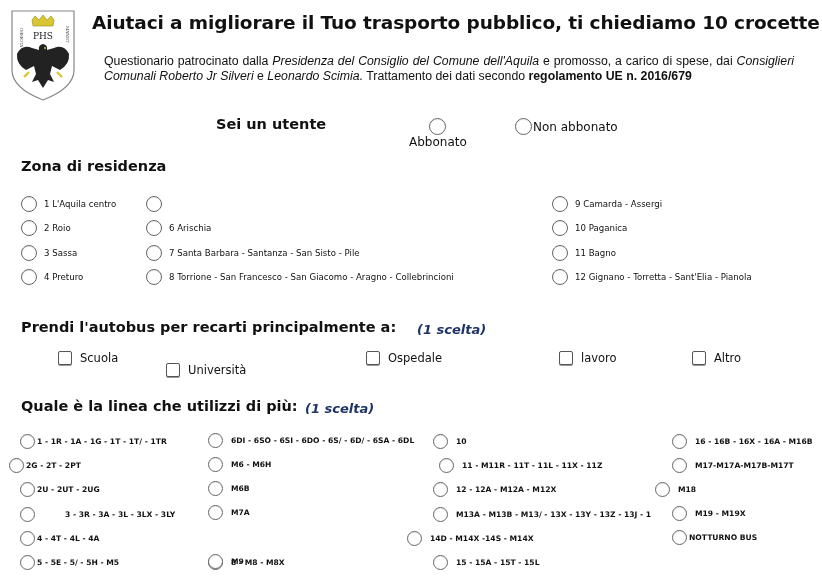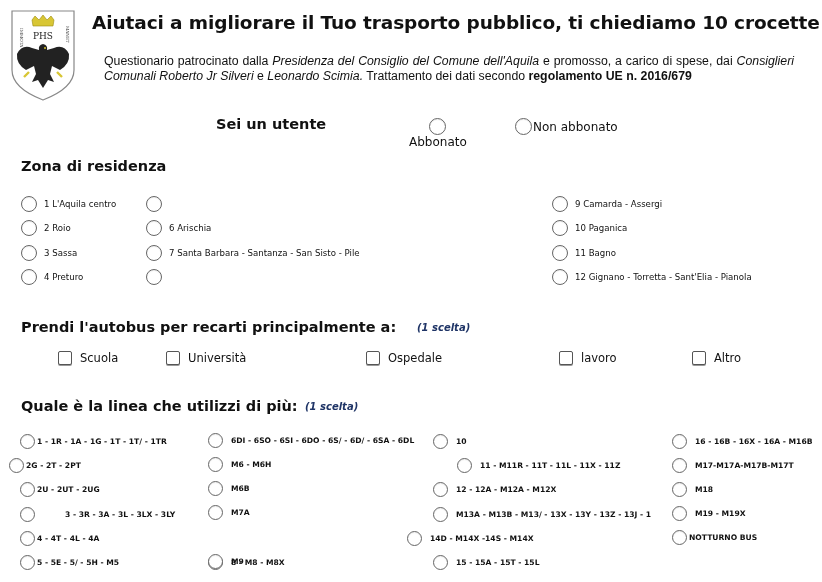--- a/index.html
+++ b/index.html
@@ -13,21 +13,21 @@
   .subtitle b { font-weight: bold; }
 
   .user-q { position: absolute; top: 116px; left: 216px; font-size: 14.5px; font-weight: bold; }
   .user-opt { position: absolute; top: 118px; display: flex; align-items: center; font-size: 12px; }
   .user-opt .radio { width: 17px; height: 17px; margin-right: 1px; }
 
   .radio { display: inline-block; width: 16px; height: 16px; border: 1.3px solid #666; border-radius: 50%; background: #fff; box-shadow: inset 0 1px 1px rgba(0,0,0,0.08); flex: 0 0 auto; }
   .check { display: inline-block; width: 14px; height: 14px; border: 1.3px solid #555; border-radius: 2px; background: #fff; box-shadow: 0 1px 0 #999; flex: 0 0 auto; }
 
   .section-title { position: absolute; left: 21px; font-size: 14.5px; font-weight: bold; white-space: nowrap; }
-  .hint { position: absolute; font-size: 10px; font-weight: bold; font-style: italic; color: #1f3466; }
+  .hint { position: absolute; font-size: 13px; font-weight: bold; font-style: italic; color: #1f3466; }
 
   .zone-item { position: absolute; display: flex; align-items: center; font-size: 8.6px; white-space: nowrap; }
   .zone-item .radio { width: 16px; height: 16px; margin-right: 7px; }
 
   .purpose-item { position: absolute; top: 351px; display: flex; align-items: center; font-size: 11.5px; white-space: nowrap; }
   .purpose-item .check { margin-right: 8px; }
 
   .line-item { position: absolute; display: flex; align-items: center; font-size: 7.6px; font-weight: bold; white-space: nowrap; color: #111; }
   .line-item .radio { width: 15px; height: 15px; margin-right: 2px; }
   .line-item.gap .radio { margin-right: 8px; }
@@ -86,20 +86,21 @@
 <label class="zone-item" style="left:146px; top:220px;">
     <span class="radio"></span>
     <span>6 Arischia</span>
   </label>
 <label class="zone-item" style="left:146px; top:245px;">
     <span class="radio"></span>
     <span>7 Santa Barbara - Santanza - San Sisto - Pile</span>
   </label>
 <label class="zone-item" style="left:146px; top:269px;">
     <span class="radio"></span>
+    <span>8 Torrione - San Francesco - San Giacomo - Aragno - Collebrincioni</span>
   </label>
 
 <label class="zone-item" style="left:552px; top:196px;">
     <span class="radio"></span>
     <span>9 Camarda - Assergi</span>
   </label>
 <label class="zone-item" style="left:552px; top:220px;">
     <span class="radio"></span>
     <span>10 Paganica</span>
   </label>
@@ -112,21 +113,21 @@
     <span>12 Gignano - Torretta - Sant'Elia - Pianola</span>
   </label>
 
 <div class="section-title" style="top:319px;">Prendi l'autobus per recarti principalmente a:</div>
 <div class="hint" style="left:417px; top:322px;">(1 scelta)</div>
 
 <label class="purpose-item" style="left:22px;margin-left:36px;">
     <span class="check"></span>
     <span>Scuola</span>
   </label>
-<label class="purpose-item" style="left:166px;">
+<label class="purpose-item" style="left:166px;margin-top:12px;">
     <span class="check"></span>
     <span>Università</span>
   </label>
 <label class="purpose-item" style="left:366px;">
     <span class="check"></span>
     <span>Ospedale</span>
   </label>
 <label class="purpose-item" style="left:559px;">
     <span class="check"></span>
     <span>lavoro</span>
@@ -186,21 +187,21 @@
   </label>
 <label class="line-item gap" style="left:208px; top:554px;">
     <span class="radio"></span>
     <span>M9</span>
   </label>
 
 <label class="line-item gap" style="left:433px; top:434px;">
     <span class="radio"></span>
     <span>10</span>
   </label>
-<label class="line-item gap" style="left:457px; top:458px;">
+<label class="line-item gap" style="left:439px; top:458px;">
     <span class="radio"></span>
     <span>11 - M11R - 11T - 11L - 11X - 11Z</span>
   </label>
 <label class="line-item gap" style="left:433px; top:482px;">
     <span class="radio"></span>
     <span>12 - 12A - M12A - M12X</span>
   </label>
 <label class="line-item gap" style="left:433px; top:507px;">
     <span class="radio"></span>
     <span>M13A - M13B - M13/ - 13X - 13Y - 13Z - 13J - 1</span>
@@ -215,21 +216,21 @@
   </label>
 
 <label class="line-item gap" style="left:672px; top:434px;">
     <span class="radio"></span>
     <span>16 - 16B - 16X - 16A - M16B</span>
   </label>
 <label class="line-item gap" style="left:672px; top:458px;">
     <span class="radio"></span>
     <span>M17-M17A-M17B-M17T</span>
   </label>
-<label class="line-item gap" style="left:672px; top:482px;">
+<label class="line-item gap" style="left:655px; top:482px;">
     <span class="radio"></span>
     <span>M18</span>
   </label>
 <label class="line-item gap" style="left:672px; top:506px;">
     <span class="radio"></span>
     <span>M19 - M19X</span>
   </label>
 <label class="line-item" style="left:672px; top:530px;">
     <span class="radio"></span>
     <span>NOTTURNO BUS</span>

